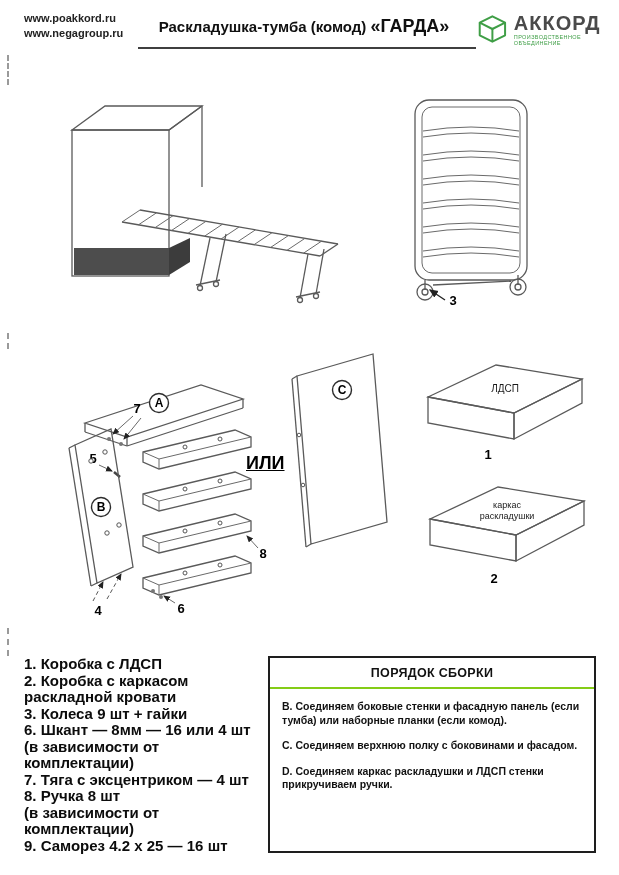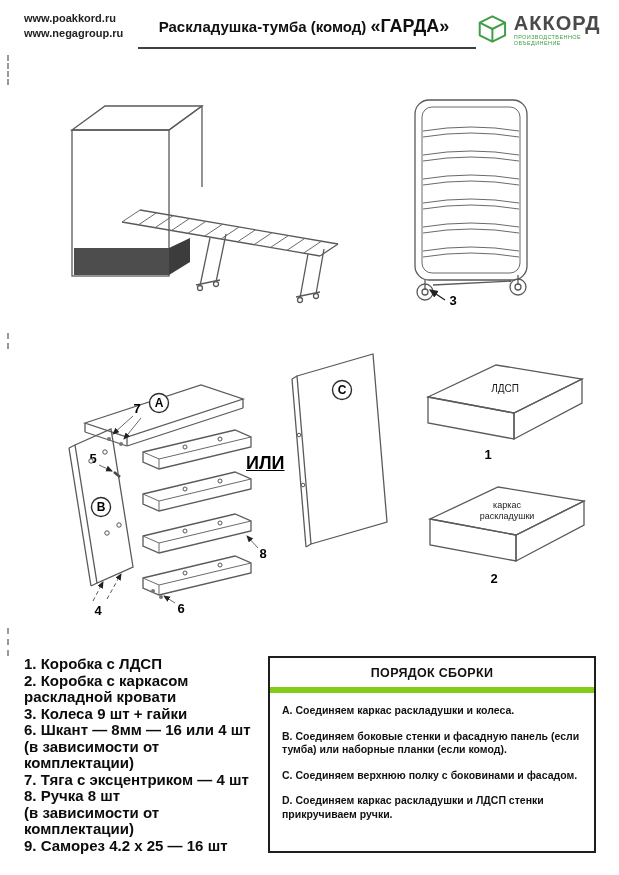--- a/index.html
+++ b/index.html
@@ -18,21 +18,21 @@
 
   .margin-mark { left:7px; width:0; border-left:2px dashed #9a9a9a; }
 
   .or-label { left:246px; top:453px; font-size:18px; font-weight:bold; color:#000;text-decoration:underline; }
 
   
   .parts { left:24px; top:656px; width:248px; font-size:15px; font-weight:bold; line-height:16.5px; color:#0c0c0c; }
 
   
   .assembly { left:268px; top:656px; width:328px; height:197px; border:2px solid #1e1e1e; background:#fff; }
-  .assembly-title { text-align:center; font-weight:bold; font-size:12.5px; padding:8px 0 7px; border-bottom:6px solid #84cc16; letter-spacing:.3px; }
+  .assembly-title { text-align:center; font-weight:bold; font-size:12.5px; padding:8px 0 7px; border-bottom:2px solid #84cc16; letter-spacing:.3px; }
   .assembly-steps { padding:11px 12px 0 12px; font-size:10.5px; font-weight:bold; line-height:13.5px; }
   .assembly-step { margin-bottom:12px; }
 
   svg { display:block; }
   svg .ln { stroke:#5a5a5a; stroke-width:1.3; fill:none; }
   svg .thin { stroke:#6a6a6a; stroke-width:1; fill:none; }
   svg .dash { stroke:#555; stroke-width:1; fill:none; stroke-dasharray:4 3; }
   svg .callout-circle { stroke:#2c2c2c; stroke-width:1.4; fill:#fff; }
   svg text { font-family:"Liberation Sans", sans-serif; fill:#000; }
   svg .callout-letter { font-size:12px; font-weight:bold; text-anchor:middle; }
@@ -278,20 +278,19 @@
     <div>(в зависимости от комплектации)</div>
     <div>7. Тяга с эксцентриком — 4 шт</div>
     <div>8. Ручка 8 шт</div>
     <div>(в зависимости от комплектации)</div>
     <div>9. Саморез 4.2 х 25  — 16 шт</div>
   </div>
 
   <div class="abs assembly">
     <div class="assembly-title">ПОРЯДОК СБОРКИ</div>
     <div class="assembly-steps">
-      <div class="assembly-step">A. Соединяем каркас раскладушки и колеса.</div>
       <div class="assembly-step">B. Соединяем боковые стенки и фасадную панель (если тумба) или наборные планки (если комод).</div>
       <div class="assembly-step">C. Соединяем верхнюю полку с боковинами и фасадом.</div>
       <div class="assembly-step">D. Соединяем каркас раскладушки и ЛДСП стенки прикручиваем ручки.</div>
     </div>
   </div>
 
 </div>
 
 </body></html>

